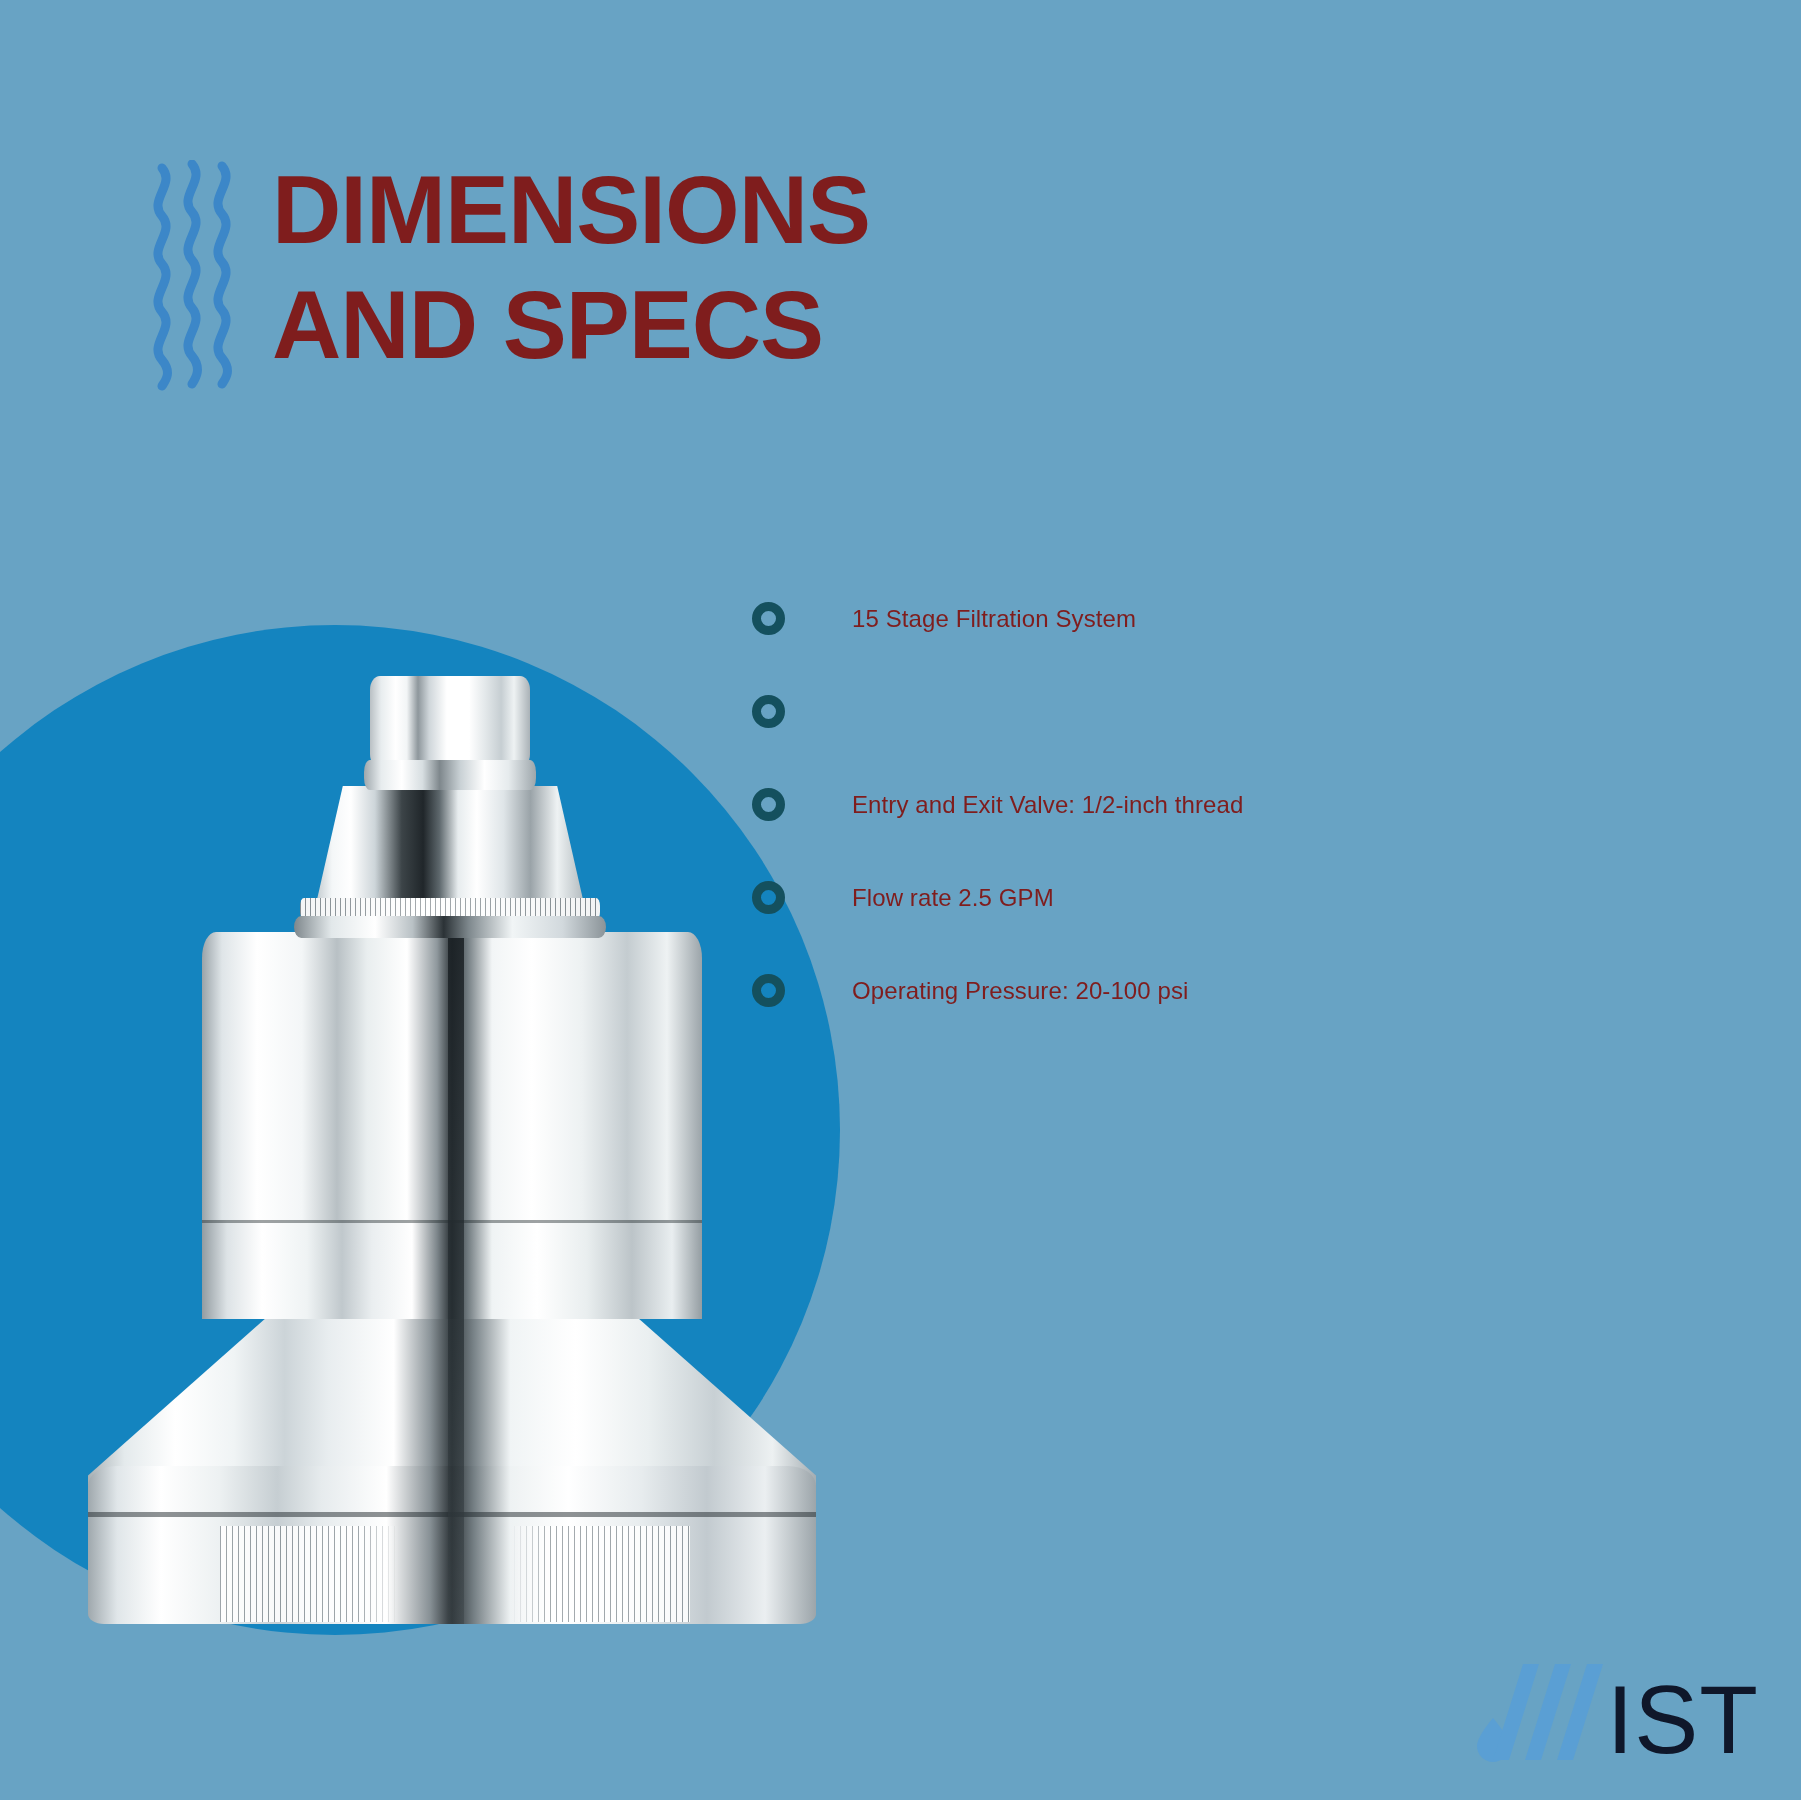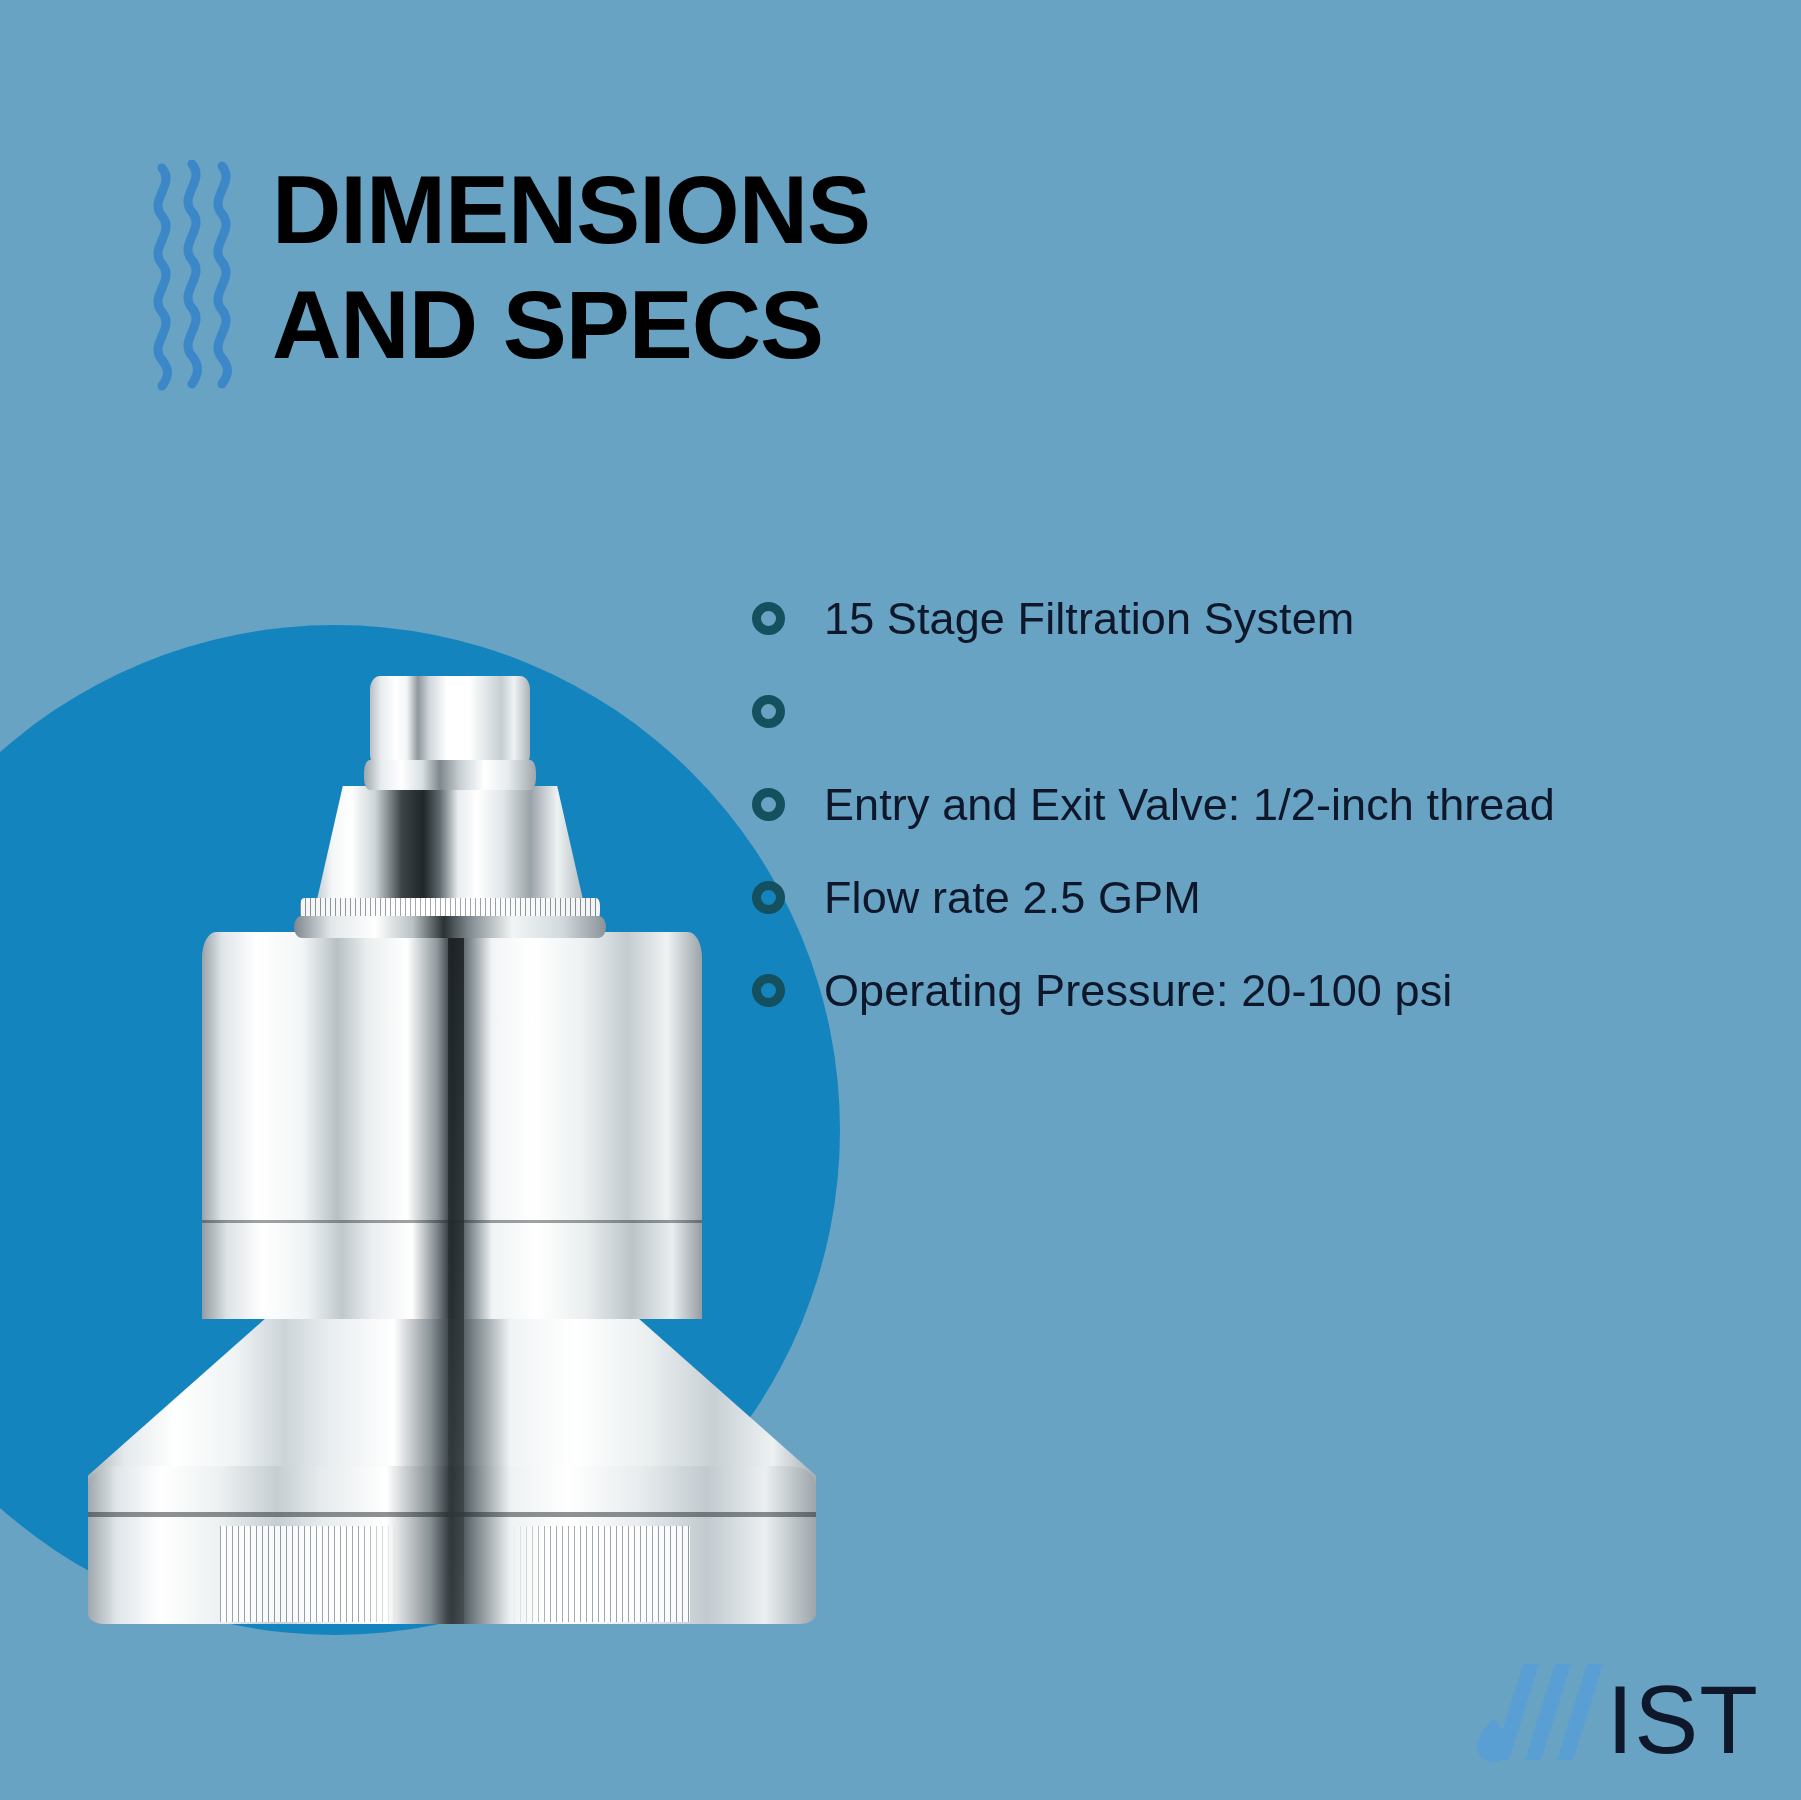--- a/index.html
+++ b/index.html
@@ -35,21 +35,21 @@
     width: 86px;
     height: 232px;
   }
 
   
   .title {
     position: absolute;
     left: 272px;
     top: 152px;
     width: 1000px;
-    color: #000000;
+    color: #7f1d1d;
     font-size: 96px;
     font-weight: bold;
     line-height: 1.20;
     letter-spacing: -1px;
   }
   .title-line { display: block; white-space: nowrap; }
 
   
   .spec-list {
     position: absolute;
@@ -65,25 +65,26 @@
   .spec-bullet {
     flex: 0 0 auto;
     width: 33px;
     height: 33px;
     border-radius: 50%;
     border: 9px solid #14505e;
     box-sizing: border-box;
     margin-right: 39px;
   }
   .spec-text {
-    color: #0f172a;
-    font-size: 45px;
+    color: #7f1d1d;
+    font-size: 24px;
     font-weight: 400;
     white-space: nowrap;
     letter-spacing: 0.1px;
+    margin-left: 28px;
   }
 
   
   .product {
     position: absolute;
     left: 70px;
     top: 660px;
     width: 760px;
     height: 1140px;
   }

